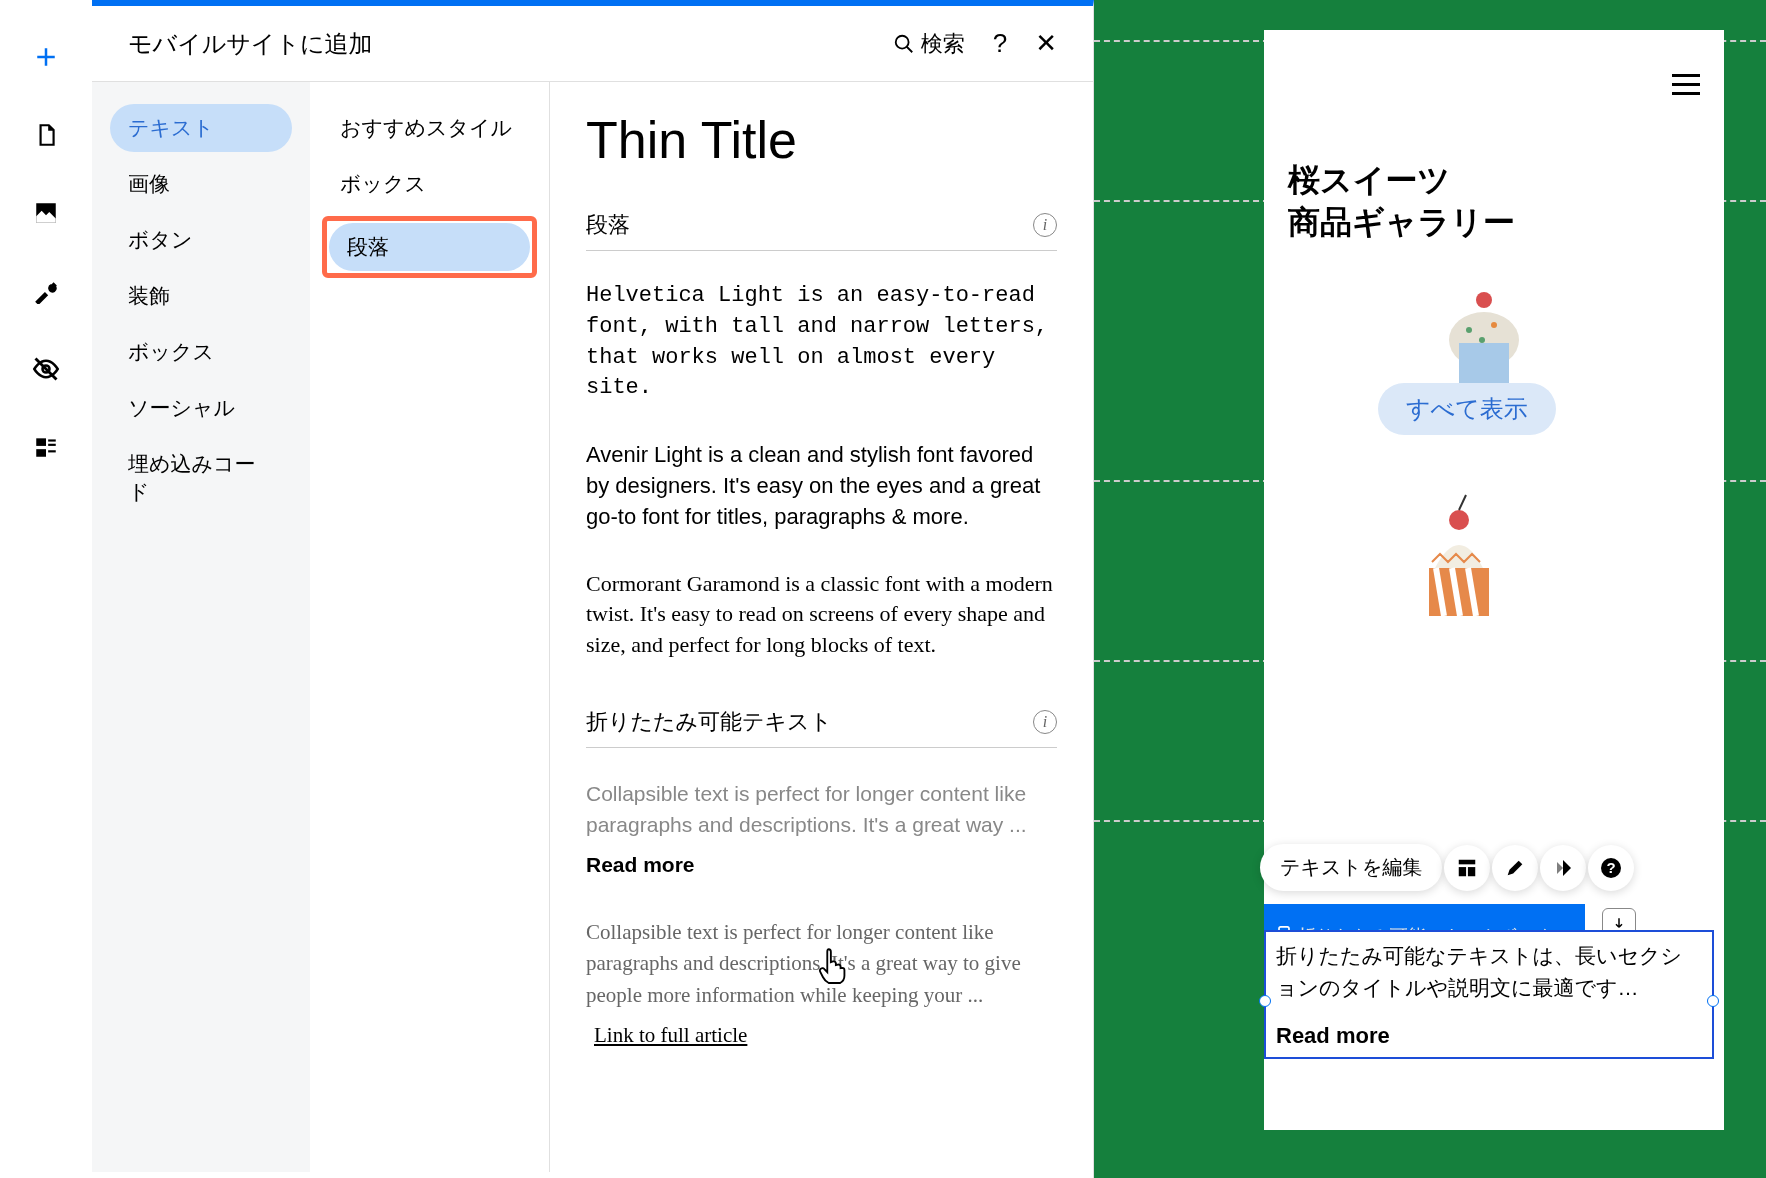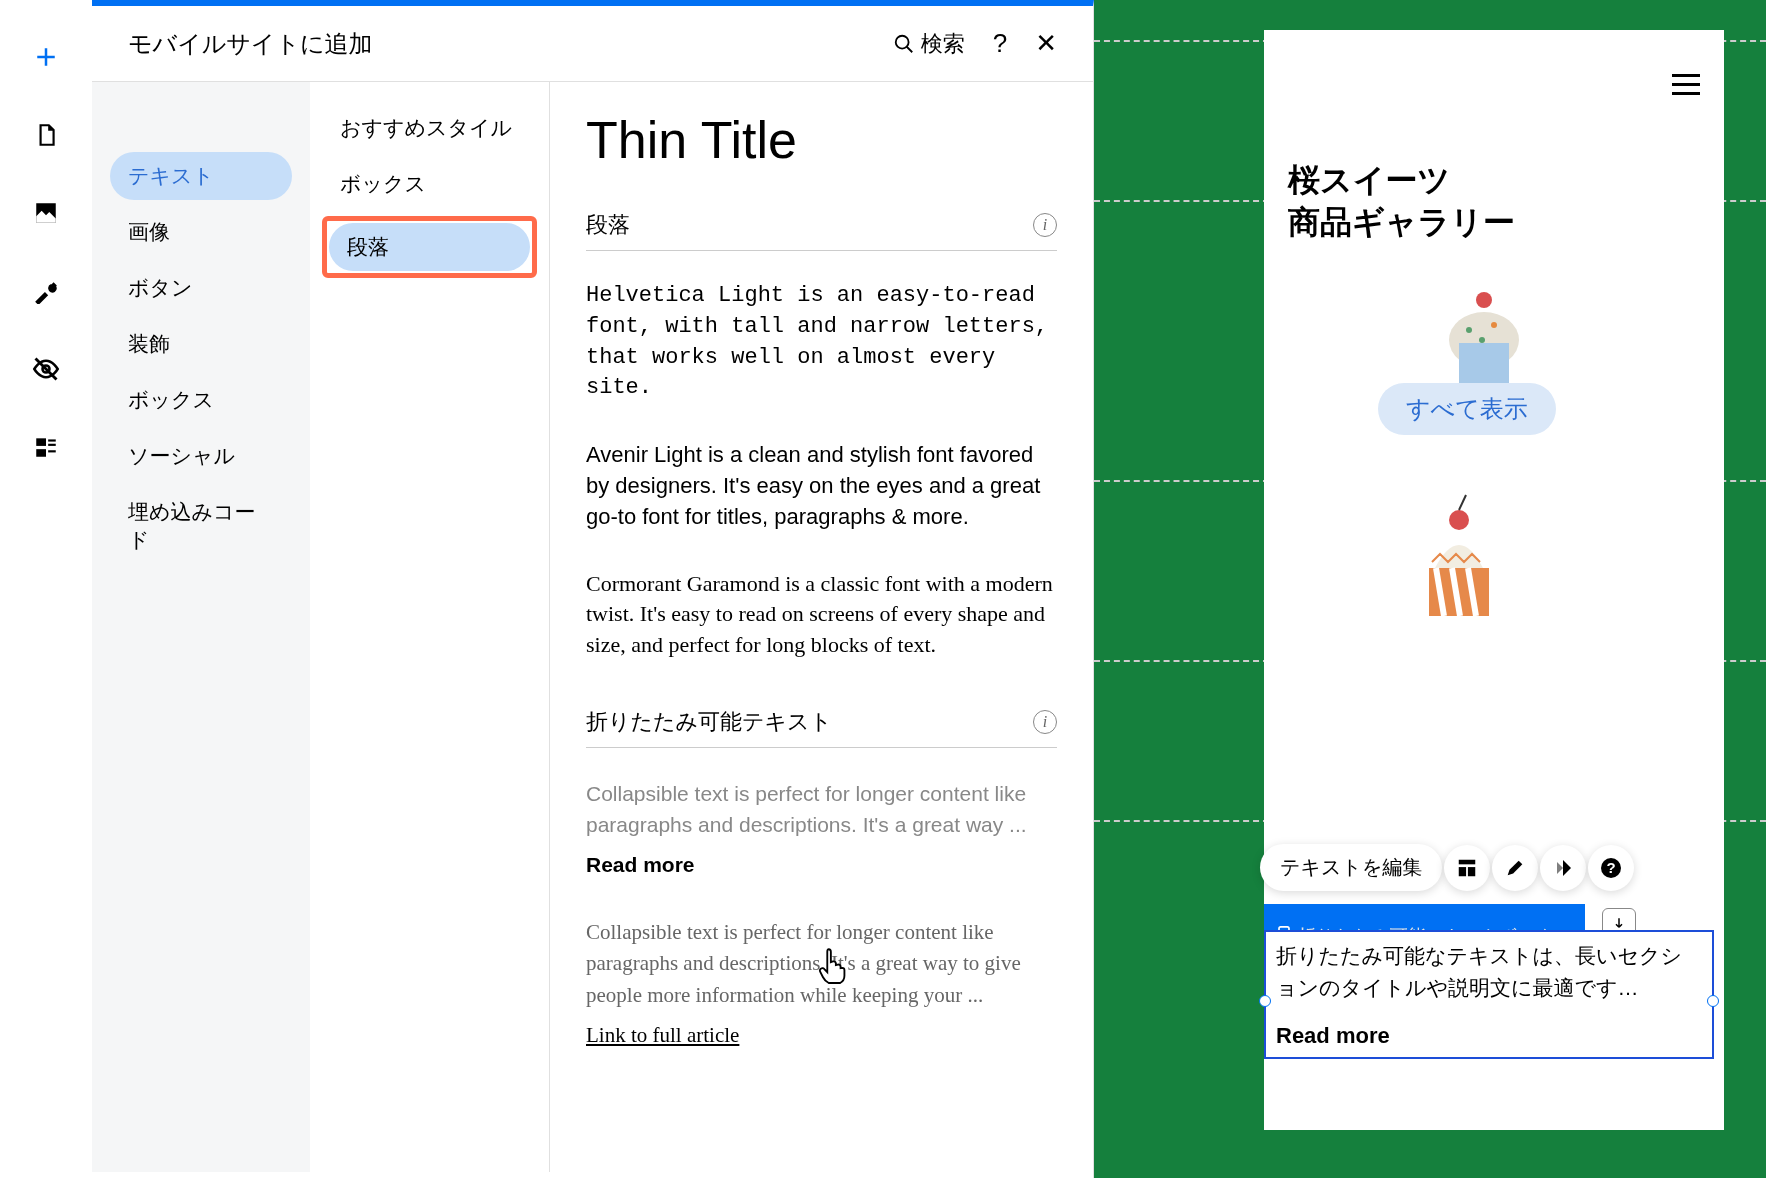--- a/index.html
+++ b/index.html
@@ -14,38 +14,38 @@
 .panel { position: absolute; left: 92px; top: 0; width: 1002px; height: 100%; background: #fff; border-top: 6px solid #0070f3; border-right: 1px solid #e0e0e0; }
 .panel-header { height: 76px; display: flex; align-items: center; justify-content: space-between; padding: 0 36px; border-bottom: 1px solid #e0e0e0; }
 .panel-title { font-size: 24px; font-weight: 400; }
 .panel-header-right { display: flex; align-items: center; gap: 28px; }
 .search-label { display: flex; align-items: center; gap: 6px; font-size: 22px; }
 .help-icon, .close-icon { font-size: 26px; cursor: pointer; }
 
 .panel-body { display: flex; height: calc(100% - 82px); }
 .cat-col { width: 218px; background: #f5f6f7; padding: 22px 18px; display: flex; flex-direction: column; gap: 8px; }
 .cat-item { padding: 10px 18px; border-radius: 30px; font-size: 21px; cursor: pointer; }
-.cat-item.active { background: #c6def9; color: #2b6cd1; margin-top: 48px; }
+.cat-item.active { background: #c6def9; color: #2b6cd1; }
 
 .sub-col { width: 240px; background: #fff; padding: 22px 12px; border-right: 1px solid #e0e0e0; display: flex; flex-direction: column; gap: 8px; }
 .sub-item { padding: 10px 18px; border-radius: 30px; font-size: 21px; cursor: pointer; }
 .sub-item.active { background: #c6def9; color: #000; }
 .highlight-box { border: 5px solid #ff6b4a; border-radius: 6px; padding: 2px; display: inline-block; }
 
 .preview-col { flex: 1; padding: 28px 36px; overflow-y: auto; }
 .thin-title { font-size: 52px; font-weight: 400; margin-bottom: 30px; }
 .section-header { display: flex; justify-content: space-between; align-items: center; border-bottom: 1px solid #ccc; padding: 10px 0; margin-bottom: 30px; font-size: 22px; }
 .info-icon { border: 1px solid #888; border-radius: 50%; width: 24px; height: 24px; display: flex; align-items: center; justify-content: center; font-family: serif; font-style: italic; font-size: 16px; color: #666; }
 .sample-p1 { font-size: 22px; font-family: Liberation Mono, monospace; font-weight: 400; margin-bottom: 36px; line-height: 1.4; }
 .sample-p2 { font-size: 22px; font-family: Avenir, "Helvetica Neue", sans-serif; font-weight: 300; margin-bottom: 36px; line-height: 1.4; }
 .sample-p3 { font-size: 22px; font-family: Garamond, Georgia, serif; margin-bottom: 36px; line-height: 1.4; }
 .collapsible-preview { color: #888; font-size: 21px; line-height: 1.5; margin-bottom: 12px; }
 .read-more { font-size: 21px; font-weight: 600; margin-bottom: 40px; }
 .serif-collapsible { font-family: Garamond, Georgia, serif; color: #666; font-size: 21px; line-height: 1.5; margin-bottom: 12px; }
-.link-underline { font-family: Garamond, Georgia, serif; font-size: 21px; text-decoration: underline; }
+.link-underline { font-family: Garamond, Georgia, serif; font-size: 21px; text-decoration: underline; margin-left: 8px; }
 .cursor-hand { position: absolute; left: 815px; top: 945px; font-size: 30px; pointer-events: none; }
 
 
 .canvas-area { position: absolute; left: 1094px; top: 0; width: 672px; height: 100%; background: #15803d; }
 .canvas-grid-line { position: absolute; width: 100%; border-top: 2px dashed #ccc; }
 .mobile-frame { position: absolute; left: 170px; top: 30px; width: 460px; background: #fff; padding: 30px 24px; min-height: 1100px; }
 .hamburger { position: absolute; right: 24px; top: 44px; display:flex; flex-direction:column; gap:6px; }
 .hamburger span { display:block; width:28px; height:3px; background:#000; }
 .mobile-title { font-size: 32px; font-weight: 700; margin-top: 100px; line-height: 1.3; }
 .view-all-btn { margin-top: 140px; background: #dbe8f8; color: #2b6cd1; font-size: 24px; padding: 10px 28px; border-radius: 30px; display: inline-block; margin-left: 90px; }

